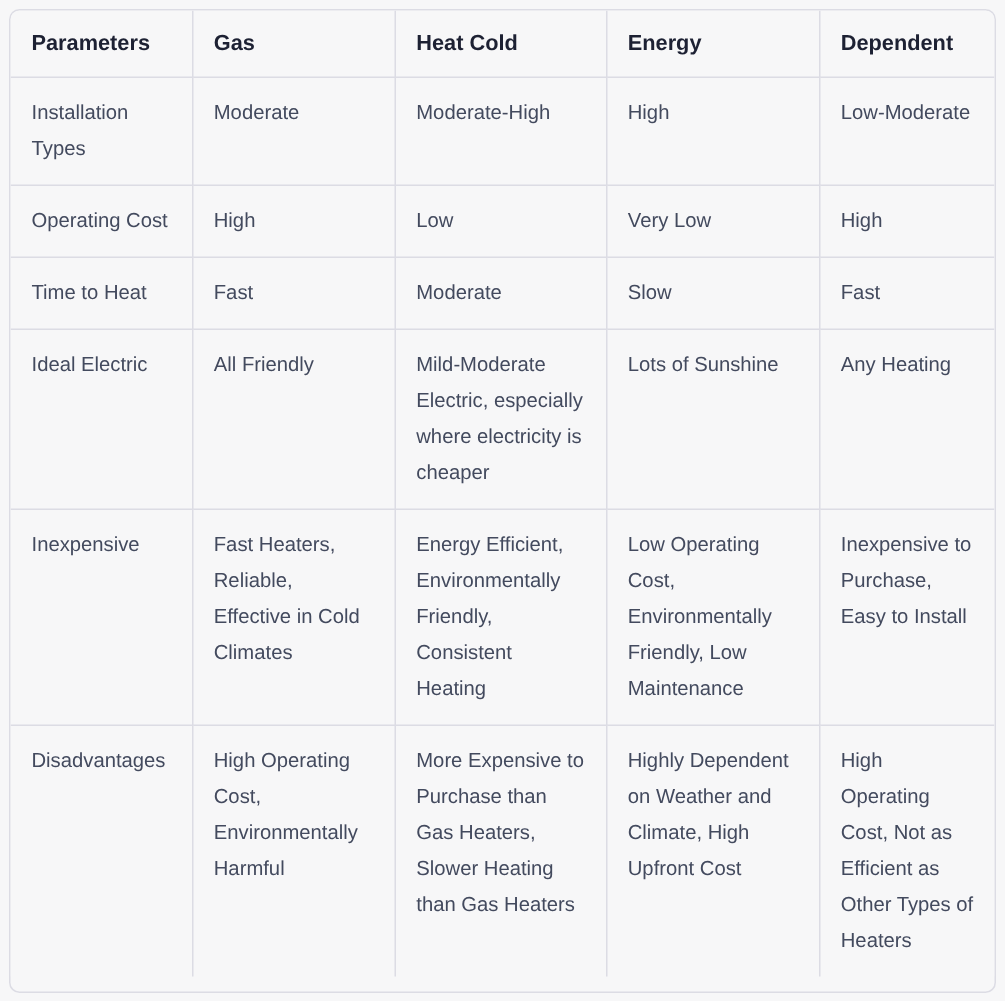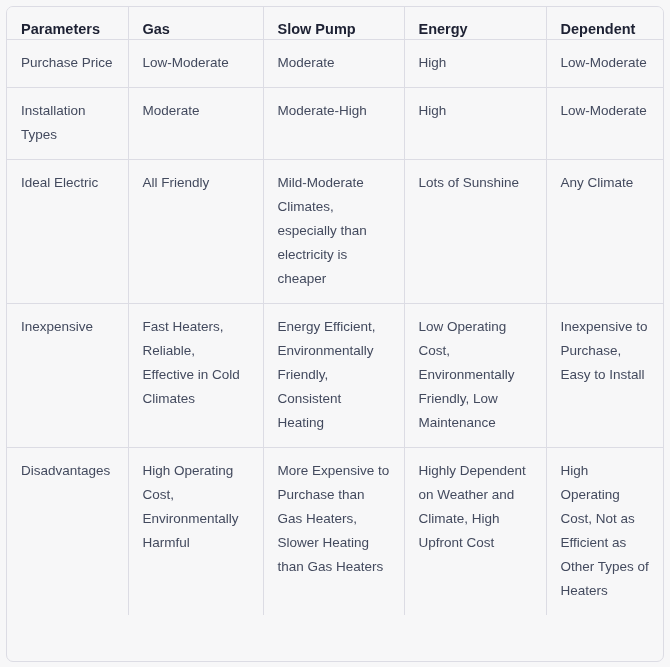--- a/index.html
+++ b/index.html
@@ -58,21 +58,21 @@
   table.comparison tbody tr:last-child td {
     border-bottom: none;
   }
 
   table.comparison th {
     font-size: 14.5px;
     font-weight: bold;
     color: #1d2133;
     line-height: 20px;
     padding-top: 12px;
-    padding-bottom: 0;
+    padding-bottom: 12px;
     white-space: nowrap;
   }
 
   table.comparison td {
     font-size: 13.5px;
     font-weight: normal;
     color: #434a5e;
     line-height: 24px;
   }
 </style>
@@ -85,46 +85,53 @@
       <col class="c0">
         <col class="c1">
         <col class="c2">
         <col class="c3">
         <col class="c4">
     </colgroup>
     <thead>
       <tr>
         <th>Parameters</th>
         <th>Gas</th>
-        <th>Slow Pump</th>
+        <th>Heat Cold</th>
         <th>Energy</th>
         <th>Dependent</th>
       </tr>
     </thead>
     <tbody>
-      <tr>
-        <td>Purchase Price</td>
-        <td>Low-Moderate</td>
-        <td>Moderate</td>
-        <td>High</td>
-        <td>Low-Moderate</td>
-      </tr>
       <tr>
         <td>Installation Types</td>
         <td>Moderate</td>
         <td>Moderate-High</td>
         <td>High</td>
         <td>Low-Moderate</td>
       </tr>
       <tr>
+        <td>Operating Cost</td>
+        <td>High</td>
+        <td>Low</td>
+        <td>Very Low</td>
+        <td>High</td>
+      </tr>
+      <tr>
+        <td>Time to Heat</td>
+        <td>Fast</td>
+        <td>Moderate</td>
+        <td>Slow</td>
+        <td>Fast</td>
+      </tr>
+      <tr>
         <td>Ideal Electric</td>
         <td>All Friendly</td>
-        <td>Mild-Moderate Climates, especially than electricity is cheaper</td>
+        <td>Mild-Moderate Electric, especially where electricity is cheaper</td>
         <td>Lots of Sunshine</td>
-        <td>Any Climate</td>
+        <td>Any Heating</td>
       </tr>
       <tr>
         <td>Inexpensive</td>
         <td>Fast Heaters, Reliable, Effective in Cold Climates</td>
         <td>Energy Efficient, Environmentally Friendly, Consistent Heating</td>
         <td>Low Operating Cost, Environmentally Friendly, Low Maintenance</td>
         <td>Inexpensive to Purchase, Easy to Install</td>
       </tr>
       <tr>
         <td>Disadvantages</td>

